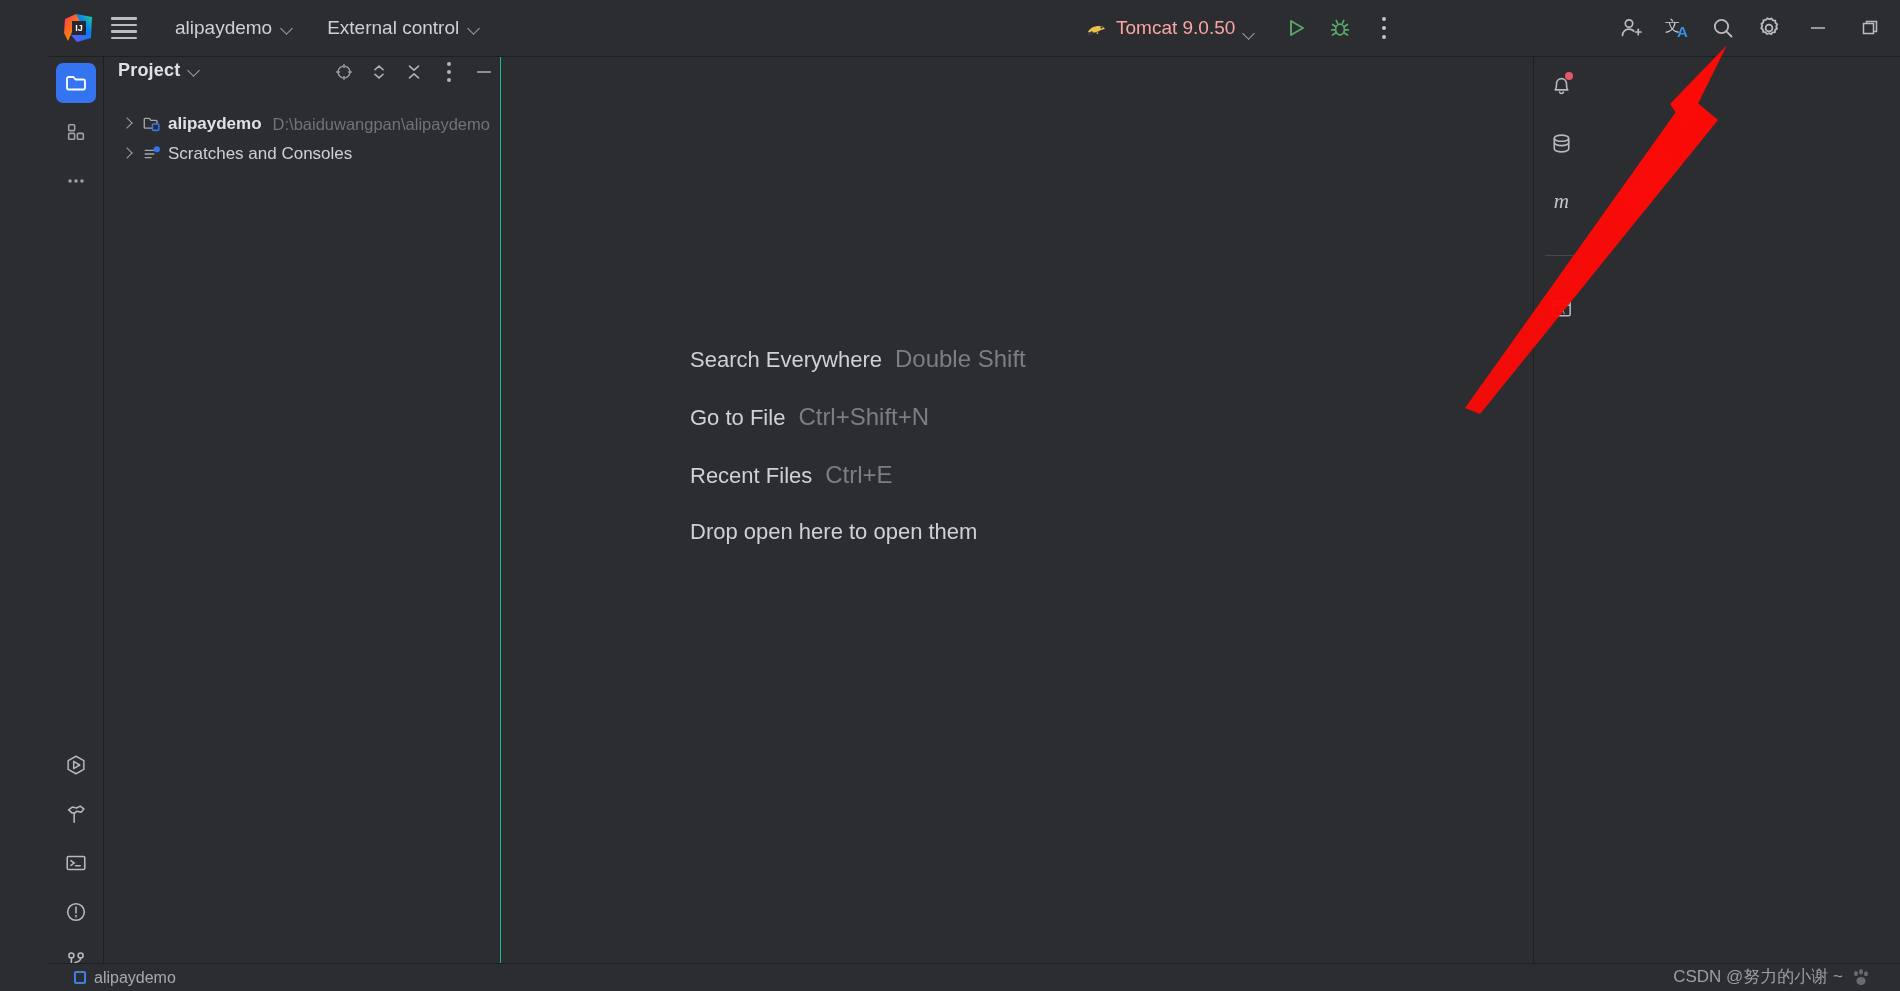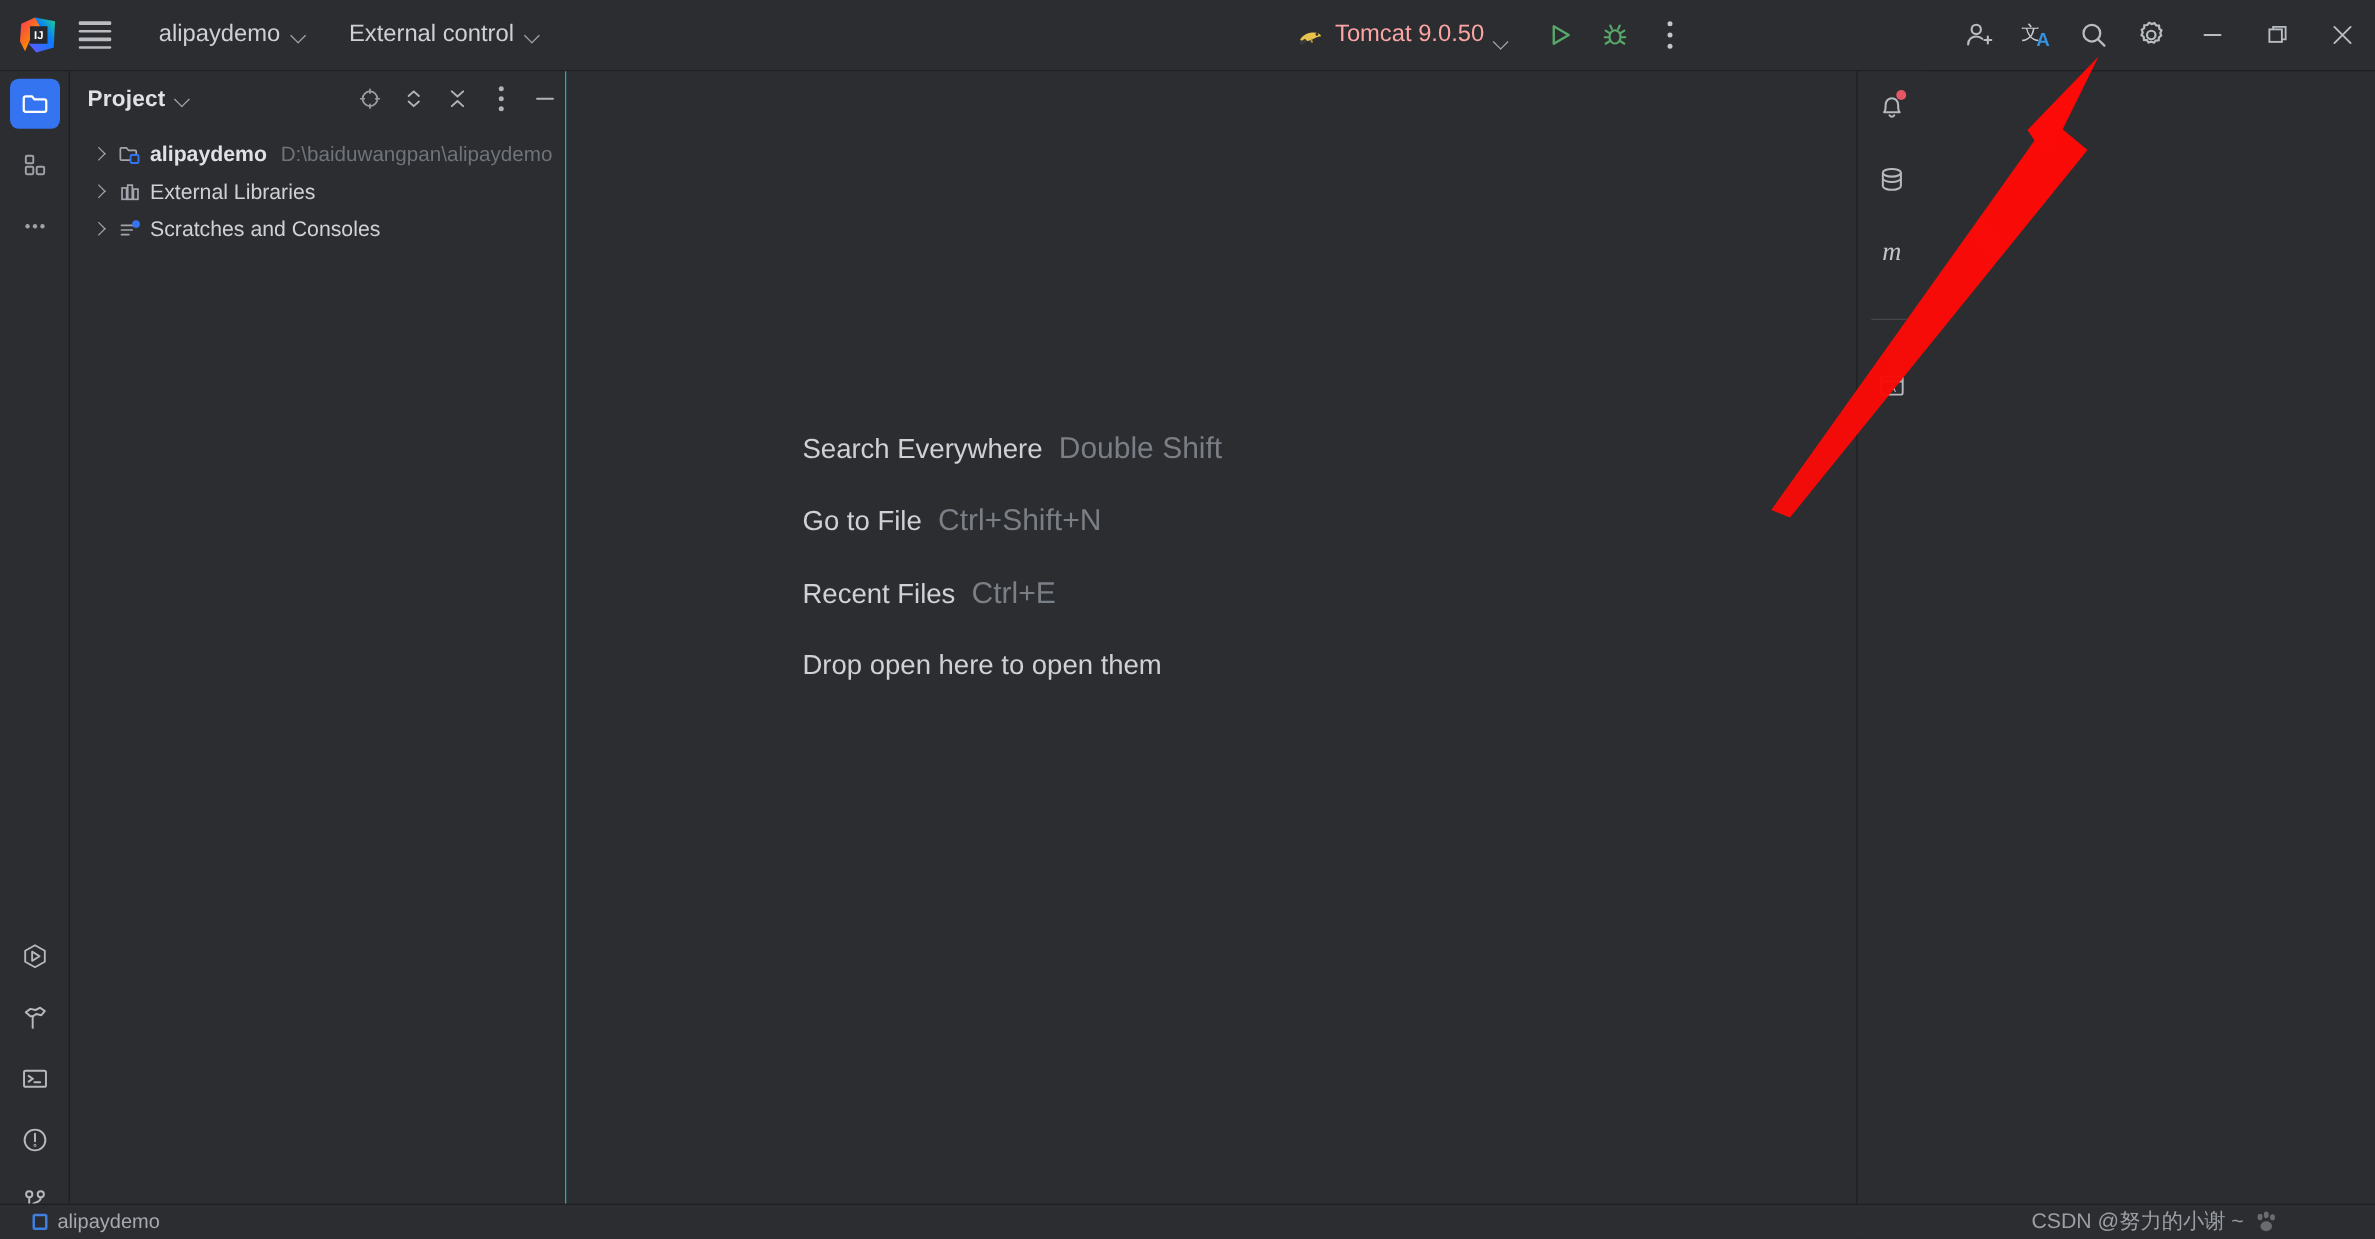--- a/index.html
+++ b/index.html
@@ -2,21 +2,21 @@
 <html><head>
 <meta charset="utf-8">
 <style>
   * { box-sizing: border-box; margin: 0; padding: 0; }
   html, body {
     width: 1900px; height: 991px;
     background: #2b2d30;
     font-family: "Liberation Sans", sans-serif;
     overflow: hidden;
   }
-  #app { position: relative; width: 1540px; height: 991px; background: #2b2d30; }
+  #app { position: relative; width: 1540px; height: 991px; background: #2b2d30; margin-left: 48px; }
 
   
   .titlebar {
     position: absolute; left: 0; top: 0; width: 1900px; height: 57px;
     background: #2b2d30;
     display: flex; align-items: center;
     border-bottom: 1px solid #1e1f22;
   }
   .tb-left { display: flex; align-items: center; height: 100%; }
   .ij-logo {
@@ -93,21 +93,21 @@
   .strip-top { padding-top: 6px; display: flex; flex-direction: column; gap: 9px; }
   .strip-bot { position: absolute; bottom: 10px; left: 0; width: 56px;
                display: flex; flex-direction: column; gap: 9px; }
 
   
   .projpanel {
     position: absolute; left: 57px; top: 57px; width: 394px; height: 934px;
     background: #2b2d30;
   }
   .proj-header {
-    height: 44px; display: flex; align-items: center; padding: 0 0 0 8px;
+    height: 44px; display: flex; align-items: flex-start; padding: 0 0 0 8px;
   }
   .proj-title {
     color: #dfe1e5; font-size: 18px; font-weight: bold; letter-spacing: .2px;
     display: flex; align-items: center; gap: 9px; cursor: pointer;
     padding: 3px 5px; border-radius: 4px;
   }
   .proj-tools { margin-left: auto; display: flex; align-items: center; gap: 5px; }
   .ph-ico {
     width: 30px; height: 30px; display: flex; align-items: center; justify-content: center;
     border-radius: 4px; cursor: pointer;
@@ -500,33 +500,20 @@
             <path d="M2.5 5.8 A1 1 0 0 1 3.5 4.8 L8 4.8 L9.8 7 L15.5 7
                      A1 1 0 0 1 16.5 8 L16.5 14.5 A1 1 0 0 1 15.5 15.5
                      L3.5 15.5 A1 1 0 0 1 2.5 14.5 Z" fill="none" stroke="#a3a6ac" stroke-width="1.5" stroke-linejoin="round"></path>
             <rect x="11.5" y="11" width="7" height="7" rx="1" fill="#2b2d30" stroke="#3574f0" stroke-width="1.7"></rect>
           </svg>
         </span>
         <span class="tree-label bold">alipaydemo</span>
         <span class="tree-path">D:\baiduwangpan\alipaydemo</span>
       </div>
 
-      <div class="tree-row">
-        <span class="arrow"></span>
-        <span class="tree-ico">
-          <svg viewBox="0 0 22 22" width="20" height="20">
-            <g fill="none" stroke="#a3a6ac" stroke-width="1.5">
-              <rect x="4" y="7" width="4" height="10"></rect>
-              <rect x="9" y="4.5" width="4" height="12.5"></rect>
-              <rect x="14" y="8" width="4" height="9"></rect>
-            </g>
-          </svg>
-        </span>
-        <span class="tree-label">External Libraries</span>
-      </div>
 
       <div class="tree-row">
         <span class="arrow"></span>
         <span class="tree-ico">
           <svg viewBox="0 0 22 22" width="20" height="20">
             <g stroke="#a3a6ac" stroke-width="1.5" stroke-linecap="round">
               <line x1="3.5" y1="7" x2="15" y2="7"></line>
               <line x1="3.5" y1="11" x2="13" y2="11"></line>
               <line x1="3.5" y1="15" x2="10" y2="15"></line>
             </g>

